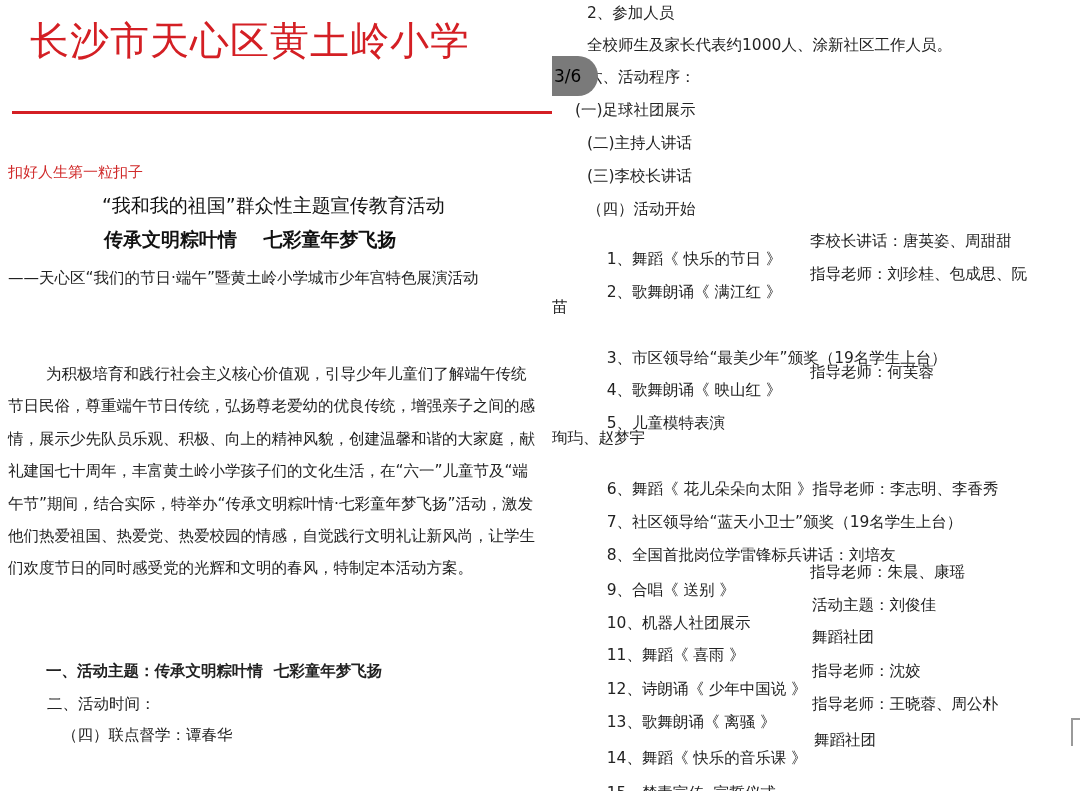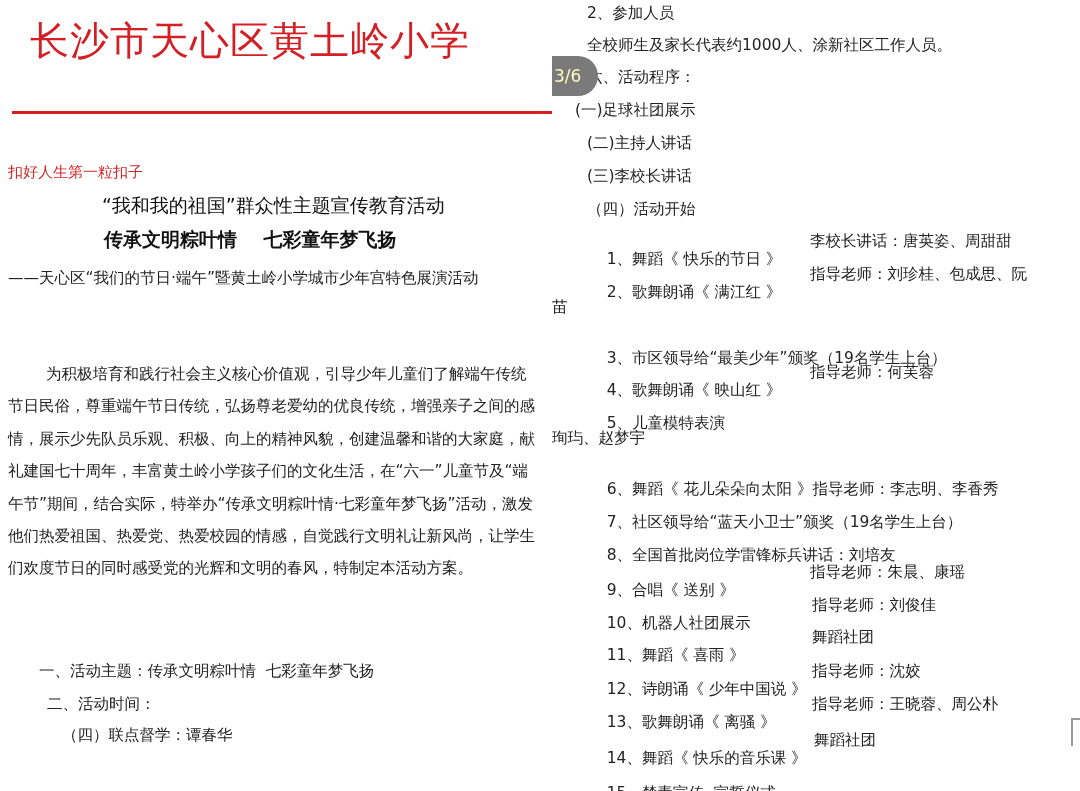--- a/index.html
+++ b/index.html
@@ -39,41 +39,41 @@
   .ln { position:absolute; font-size:15.5px; color:#222; white-space:pre; }
 
   .r-ln { position:absolute; font-size:15.5px; color:#222; white-space:pre; }
   .prog-item { position:absolute; left:35px; font-size:15.5px; color:#222; white-space:pre; }
   .prog-title { display:inline-block; }
   .prog-teacher { position:absolute; left:223px; top:0; white-space:pre; }
   .wrap-ln { position:absolute; left:0; font-size:15.5px; color:#222; white-space:pre; }
 
   .page-badge {
     position:absolute; left:552px; top:56px; width:46px; height:40px;
-    background:#7a7a7a; color:#fef9c3; font-size:17px;
+    background:#7a7a7a; color:#000000; font-size:17px;
     border-radius:0 20px 20px 0; display:flex; align-items:center; padding-left:2px;
     box-sizing:border-box;
   }
   .corner-mark {
     position:absolute; left:1071px; top:718px; width:9px; height:28px;
     border-left:2px solid #9a9a9a; border-top:2px solid #9a9a9a; box-sizing:border-box;
   }
 </style>
 </head>
 <body>
 
 <div class="page left">
   <div class="school-title">长沙市天心区黄土岭小学</div>
   <div class="red-rule"></div>
   <div class="tagline">扣好人生第一粒扣子</div>
   <div class="headline1">“我和我的祖国”群众性主题宣传教育活动</div>
   <div class="headline2">传承文明粽叶情    七彩童年梦飞扬</div>
   <div class="subtitle">——天心区“我们的节日·端午”暨黄土岭小学城市少年宫特色展演活动</div>
   <div class="body-para">为积极培育和践行社会主义核心价值观，引导少年儿童们了解端午传统节日民俗，尊重端午节日传统，弘扬尊老爱幼的优良传统，增强亲子之间的感情，展示少先队员乐观、积极、向上的精神风貌，创建温馨和谐的大家庭，献礼建国七十周年，丰富黄土岭小学孩子们的文化生活，在“六一”儿童节及“端午节”期间，结合实际，特举办“传承文明粽叶情·七彩童年梦飞扬”活动，激发他们热爱祖国、热爱党、热爱校园的情感，自觉践行文明礼让新风尚，让学生们欢度节日的同时感受党的光辉和文明的春风，特制定本活动方案。</div>
-  <div class="ln" style="left:39px; top:661px;">一、活动主题：传承文明粽叶情  七彩童年梦飞扬</div>
+  <div class="ln" style="left:46px; top:661px;font-weight:bold;">一、活动主题：传承文明粽叶情  七彩童年梦飞扬</div>
   <div class="ln" style="left:47px; top:694px;">二、活动时间：</div>
   <div class="ln" style="left:62px; top:725px;">（四）联点督学：谭春华</div>
 </div>
 
 <div class="page right">
   <div class="r-ln" style="left:35px; top:3px;">2、参加人员</div>
   <div class="r-ln" style="left:35px; top:35px;">全校师生及家长代表约1000人、涂新社区工作人员。</div>
   <div class="r-ln" style="left:35px; top:67px;">六、活动程序：</div>
   <div class="r-ln" style="left:23px; top:100px;">(一)足球社团展示</div>
   <div class="r-ln" style="left:35px; top:133px;">(二)主持人讲话</div>
@@ -108,21 +108,21 @@
   </div>
   <div class="prog-item" style="top:527px;">
     <span class="prog-title">8、全国首批岗位学雷锋标兵讲话：刘培友</span>
   </div>
   <div class="prog-item" style="top:562px;">
     <span class="prog-title">9、合唱《 送别 》</span>
     <span class="prog-teacher">指导老师：朱晨、康瑶</span>
   </div>
   <div class="prog-item" style="top:595px;">
     <span class="prog-title">10、机器人社团展示</span>
-    <span class="prog-teacher" style="left:225px;">指导老师：刘俊佳</span>
+    <span class="prog-teacher" style="left:225px;">活动主题：刘俊佳</span>
   </div>
   <div class="prog-item" style="top:627px;">
     <span class="prog-title">11、舞蹈《 喜雨 》</span>
     <span class="prog-teacher" style="left:225px;">舞蹈社团</span>
   </div>
   <div class="prog-item" style="top:661px;">
     <span class="prog-title">12、诗朗诵《 少年中国说 》</span>
     <span class="prog-teacher" style="left:225px;">指导老师：沈姣</span>
   </div>
   <div class="prog-item" style="top:694px;">

